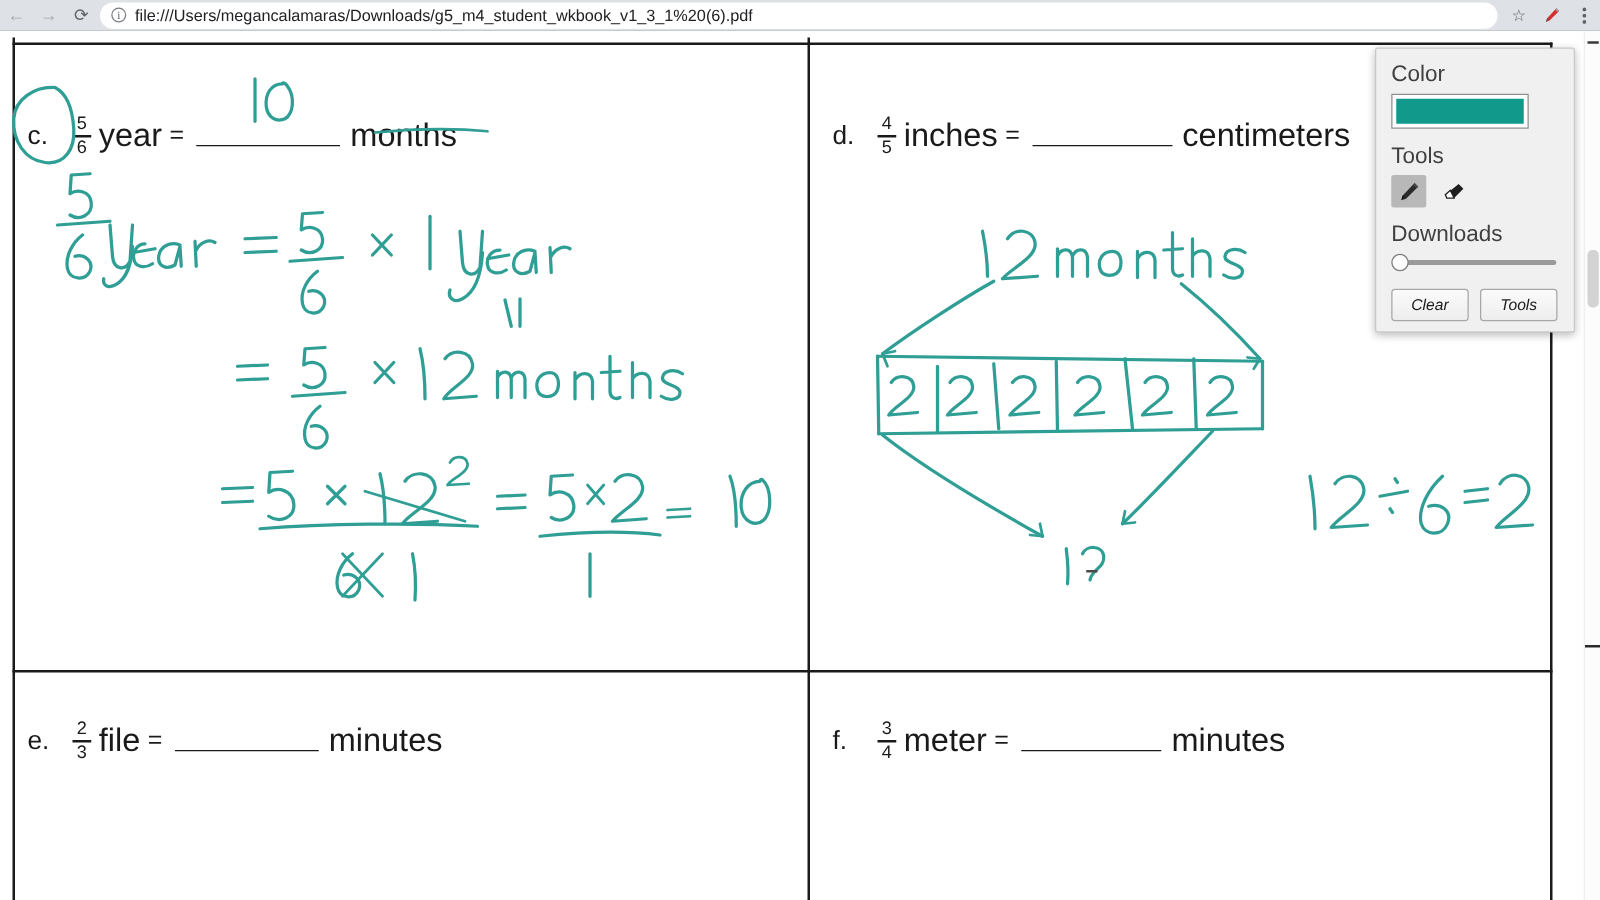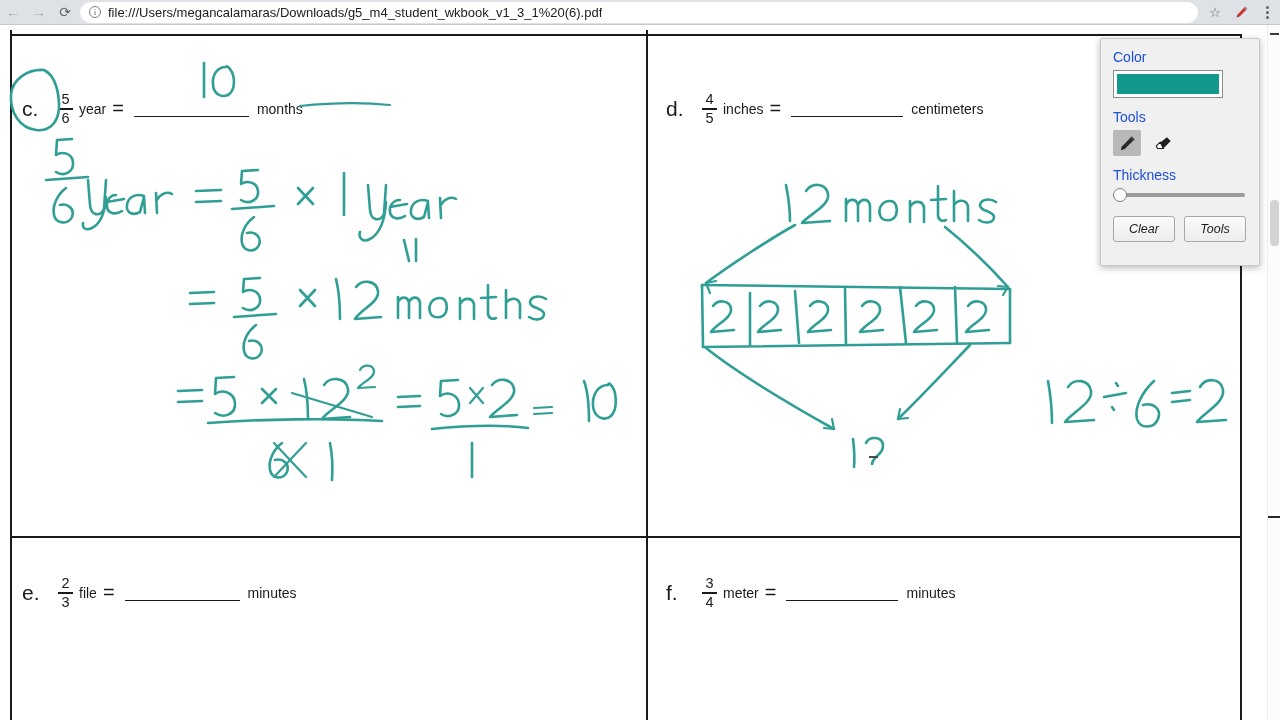--- a/index.html
+++ b/index.html
@@ -99,21 +99,21 @@
   .frac {
     display: inline-flex; flex-direction: column;
     align-items: center; justify-content: center;
     font-size: 14.5px; line-height: 1.05;
     margin-right: 6px; margin-left: 2px;
     position: relative; top: 0px;
   }
   .frac .num { padding-bottom: 0px; }
   .frac .bar { width: 15px; height: 1.5px; background: #1a1a1a; margin: 1px 0; }
   .frac .den { padding-top: 0px; }
-  .unit-word { font-size: 14px; }
+  .unit-word { font-size: 26px; }
   .eq { margin: 0 6px; font-size: 20px; }
   .blank {
     display: inline-block;
     border-bottom: 1.8px solid #1a1a1a;
     height: 17px;
     margin: 0 8px 0 4px;
   }
 
   
   #ink-layer {
@@ -137,21 +137,21 @@
     left: 1100px; top: 38px;
     width: 160px; height: 228px;
     background: #f0f0f0;
     border: 1px solid #c9c9c9;
     border-radius: 2px;
     box-shadow: 0 2px 7px rgba(0,0,0,0.28);
     padding: 10px 12px;
     z-index: 40;
   }
   .panel-label {
-    font-size: 14px; color: #1d4ed8;
+    font-size: 18px; color: #404040;
     margin-bottom: 5px;
     font-family: "Liberation Sans", sans-serif;
   }
   #color-swatch-wrap {
     width: 110px; height: 28px;
     background: #ffffff;
     border: 1px solid #8d8d8d;
     padding: 3px;
     margin-bottom: 11px;
   }
@@ -524,21 +524,21 @@
         <path d="M14.4 2.6 L17.4 5.6 L16.0 7.0 L13.0 4.0 Z" fill="#4a4a4a"></path>
       </svg>
     </div>
     <div class="tool-btn">
       <svg width="19" height="19" viewBox="0 0 20 20">
         <path d="M13.6 3.4 L17.6 7.4 L9.8 15.2 L3.6 15.2 L2.4 12.4 Z" fill="#1f1f1f"></path>
         <path d="M9.8 15.2 L3.6 15.2 L2.4 12.4 L6.6 8.6 Z" fill="#ffffff" stroke="#1f1f1f" stroke-width="1.1"></path>
       </svg>
     </div>
   </div>
-  <div class="panel-label">Thickness</div>
+  <div class="panel-label">Downloads</div>
   <div id="thickness-slider">
     <div id="slider-track"></div>
     <div id="slider-thumb"></div>
   </div>
   <div id="panel-buttons">
     <div class="panel-btn">Clear</div>
     <div class="panel-btn">Tools</div>
   </div>
 </div>
 

